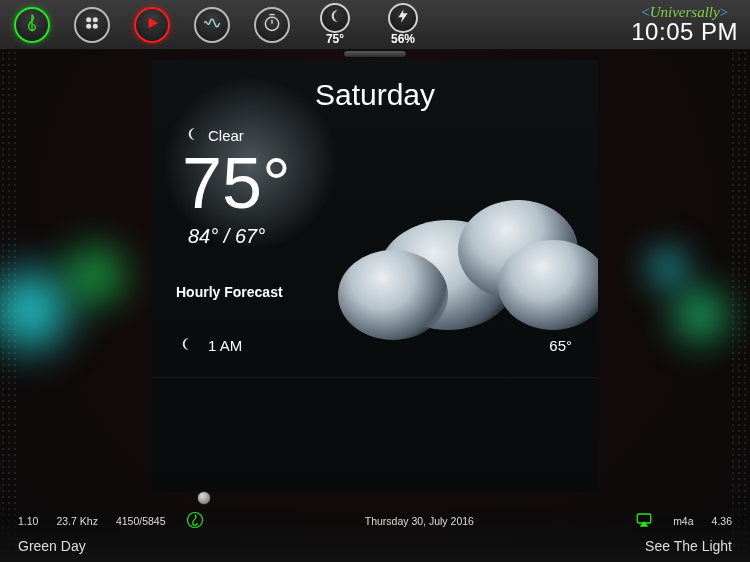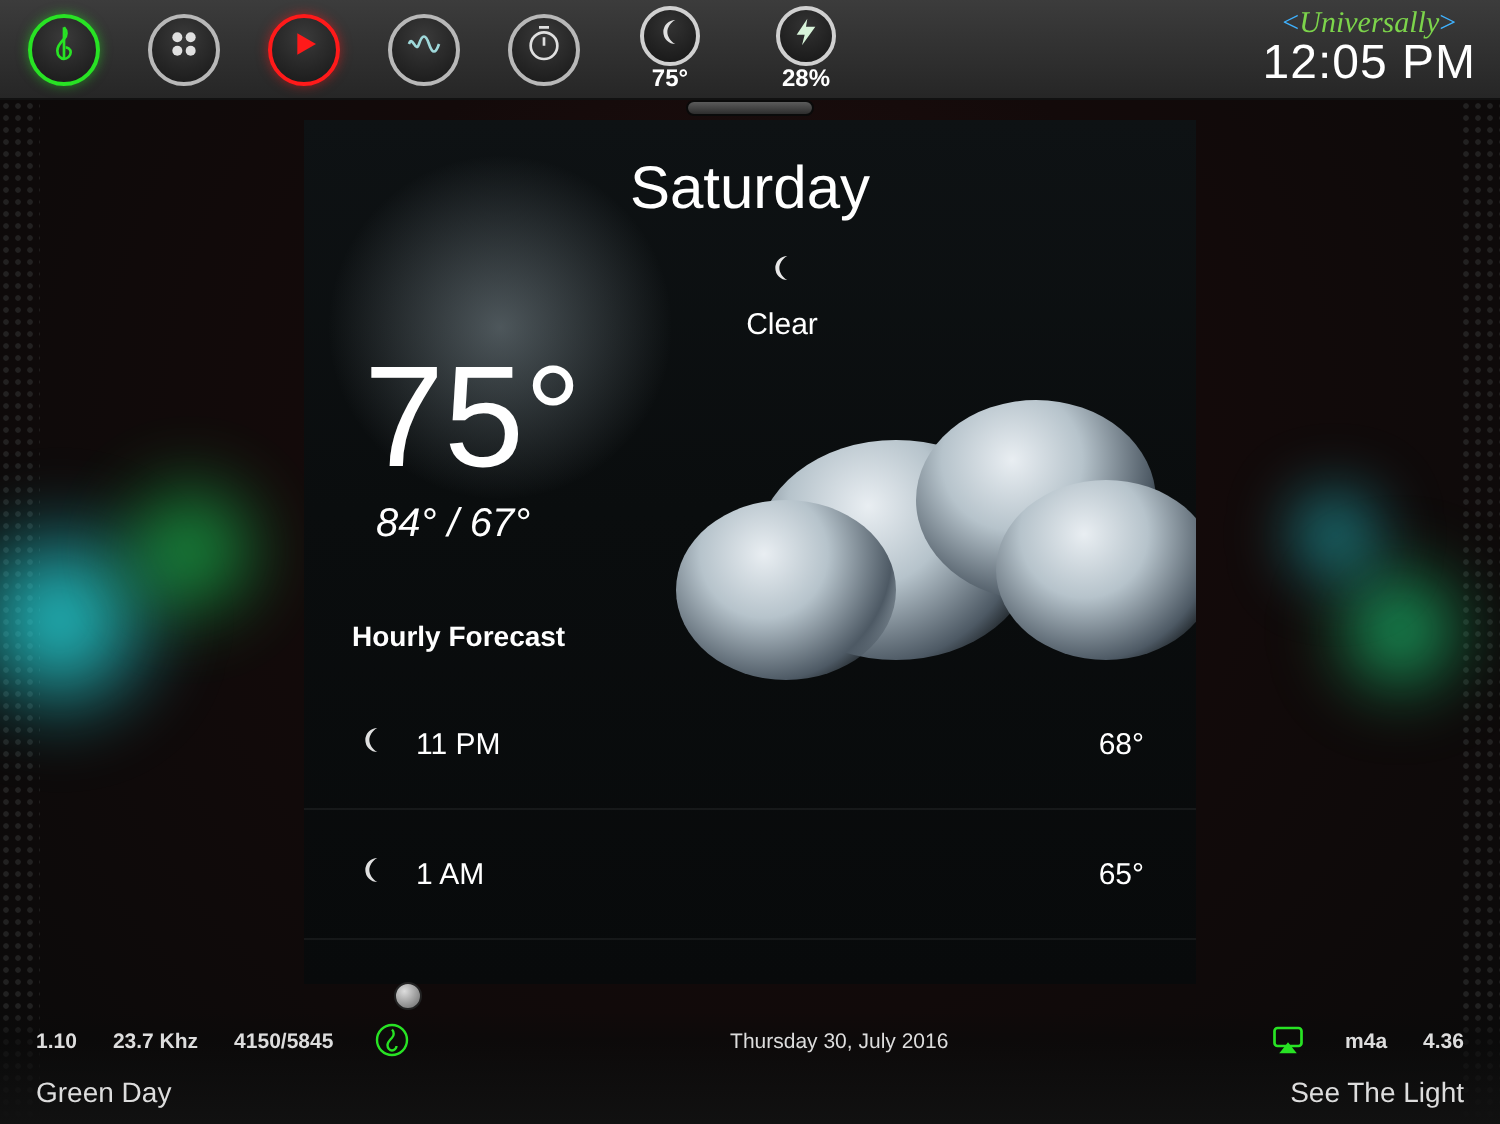--- a/index.html
+++ b/index.html
@@ -92,21 +92,21 @@
     overflow: hidden;
   }
   .cloud {
     position: absolute; right: 0; top: 120px; width: 300px; height: 160px;
     pointer-events: none;
   }
   .cloud .puff { position:absolute; border-radius:50%;
     background: radial-gradient(circle at 40% 30%, #e9eef2 0%, #b6c3cb 35%, #4d5964 70%, rgba(0,0,0,0) 85%);
   }
   .wc-title { text-align:center; font-size: 30px; font-weight: 300; padding-top: 18px; }
-  .wc-row1 { display:flex; align-items:center; gap:8px; margin: 14px 0 0 32px; font-size: 15px; font-weight:400;flex-direction:column;}
+  .wc-row1 { display:flex; align-items:center; gap:8px; margin: 14px 0 0 32px; font-size: 15px; font-weight:400;}
   .wc-row1 svg { width:16px; height:16px; }
   .wc-temp { font-size: 72px; font-weight: 100; line-height: 1; margin: 2px 0 0 30px; }
   .wc-hilo { font-size: 20px; font-weight: 300; margin: 6px 0 0 36px; font-style: italic; }
   .wc-hf { font-size: 14px; font-weight: 600; margin: 36px 0 0 24px; }
   .wc-list { margin-top: 14px; }
   .wc-item {
     display:flex; align-items:center; justify-content:space-between;
     padding: 22px 26px 22px 26px;
     border-bottom: 1px solid rgba(255,255,255,0.06);
     font-size: 15px; font-weight: 400;
@@ -115,21 +115,21 @@
   .wc-item .l svg { width:16px; height:16px; }
   .wc-item .r { font-weight: 300; }
 
   .bottombar {
     position: absolute; left:0; right:0; bottom:0; height:56px;
     background: linear-gradient(rgba(20,20,20,0.0), rgba(10,10,10,0.6) 25%, #111 100%);
     color: #ddd; font-size: 11px;
     padding: 0 18px 4px;
   }
   .bb-row1 { display:flex; align-items:center; justify-content:space-between; padding-top:4px; font-size:10.5px; }
-  .bb-row1 .left, .bb-row1 .right { display:flex; align-items:center; gap:18px;font-weight:bold; }
+  .bb-row1 .left, .bb-row1 .right { display:flex; align-items:center; gap:18px; }
   .bb-row1 .left span, .bb-row1 .right span { white-space:nowrap; }
   .bb-row2 { display:flex; align-items:flex-start; justify-content:space-between; padding-top:6px; font-size:14px; }
   .mini-icon { width:22px; height:22px; border-radius:50%; display:inline-flex; align-items:center; justify-content:center; }
   .mini-icon svg { width:18px; height:18px; }
 
   .scroll-dot {
     position:absolute; left:197px; bottom:57px;
     width:14px; height:14px; border-radius:50%;
     background: radial-gradient(circle at 35% 30%, #ddd, #666);
     border: 1px solid #222;
@@ -200,27 +200,27 @@
       <span class="val">75°</span>
     </div>
     <div class="stat-pill">
       <div class="circle">
           <span>
         <svg viewBox="0 0 24 24" fill="#d8f4da">
               <path d="M13 2L5 14h6l-2 8 10-14h-7z"></path>
             </svg>
       </span>
         </div>
-      <span class="val">28%</span>
+      <span class="val">56%</span>
     </div>
 
     <div class="spacer"></div>
     <div class="brand">
       <div class="logo"><span class="dot-l">&lt;</span><span>Universally</span><span class="dot-r">&gt;</span></div>
-      <div class="clock">12:05 PM</div>
+      <div class="clock">10:05 PM</div>
     </div>
   </div>
 
   <div class="handle" style="top:50px"></div>
 
   <div class="weather-card">
     <div class="cloud">
       <div class="puff" style="left:80px; top:40px; width:140px; height:110px;"></div>
       <div class="puff" style="left:160px; top:20px; width:120px; height:100px;"></div>
       <div class="puff" style="left:40px; top:70px; width:110px; height:90px;"></div>
@@ -237,29 +237,20 @@
       </span>
       <span>Clear</span>
     </div>
     <div class="wc-temp">75°</div>
     <div class="wc-hilo">
       <span>84°</span><span> / </span><span>67°</span>
     </div>
     <div class="wc-hf">Hourly Forecast</div>
 
     <div class="wc-list">
-      <div class="wc-item">
-        <div class="l">
-          <span><svg viewBox="0 0 24 24" fill="#e0e0e0">
-                <path d="M16 3a9 9 0 100 18c-4-2-6-6-6-9s2-7 6-9z"></path>
-              </svg></span>
-          <span>11 PM</span>
-        </div>
-        <div class="r">68°</div>
-      </div>
       <div class="wc-item">
         <div class="l">
           <span><svg viewBox="0 0 24 24" fill="#e0e0e0">
                 <path d="M16 3a9 9 0 100 18c-4-2-6-6-6-9s2-7 6-9z"></path>
               </svg></span>
           <span>1 AM</span>
         </div>
         <div class="r">65°</div>
       </div>
     </div>

